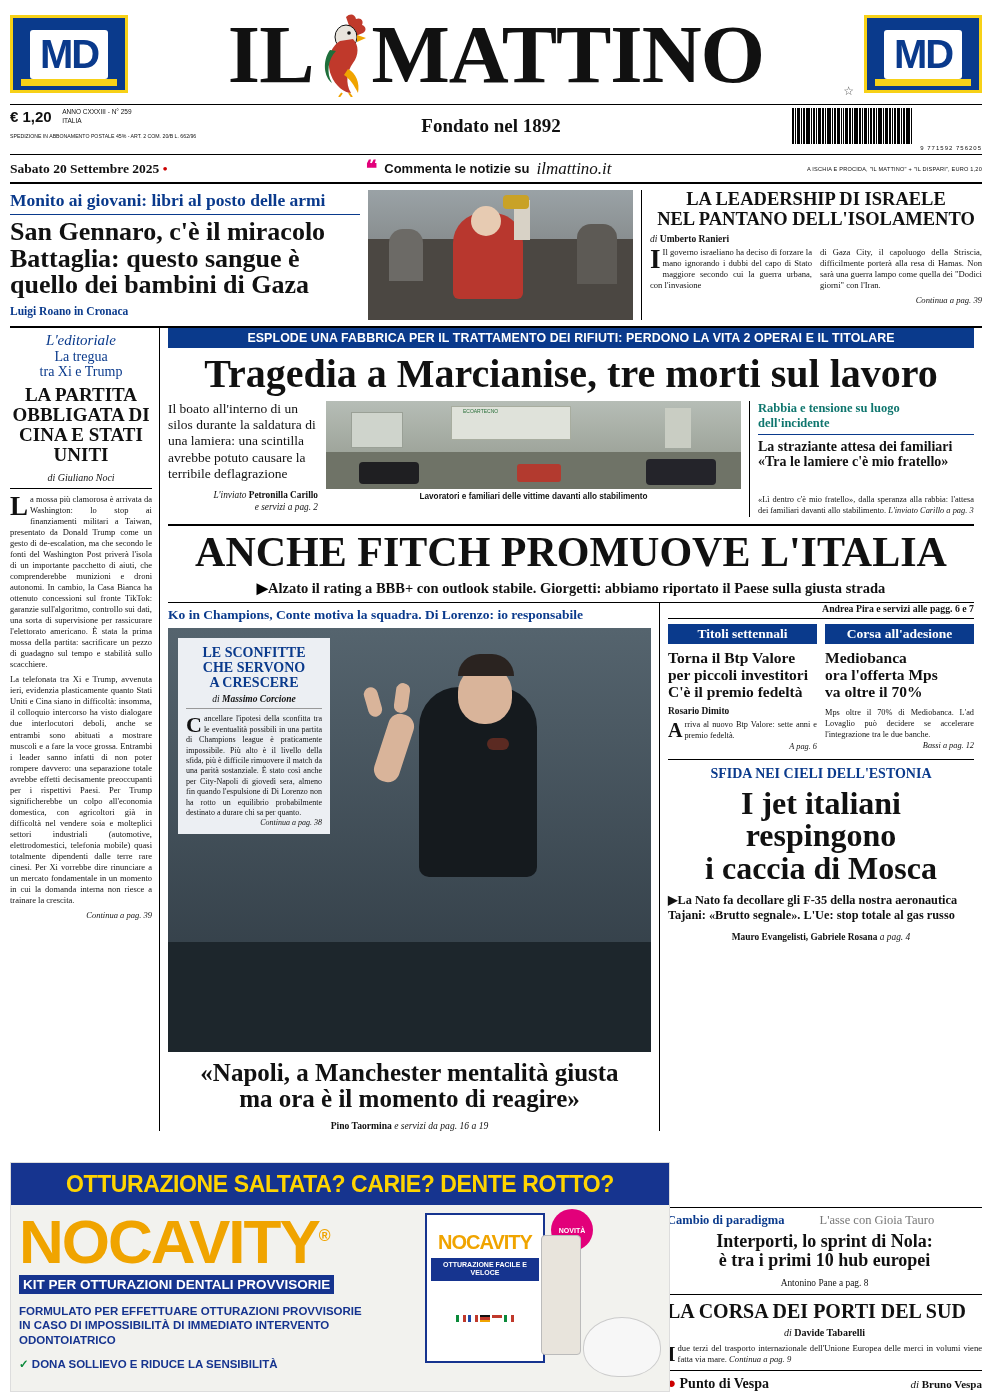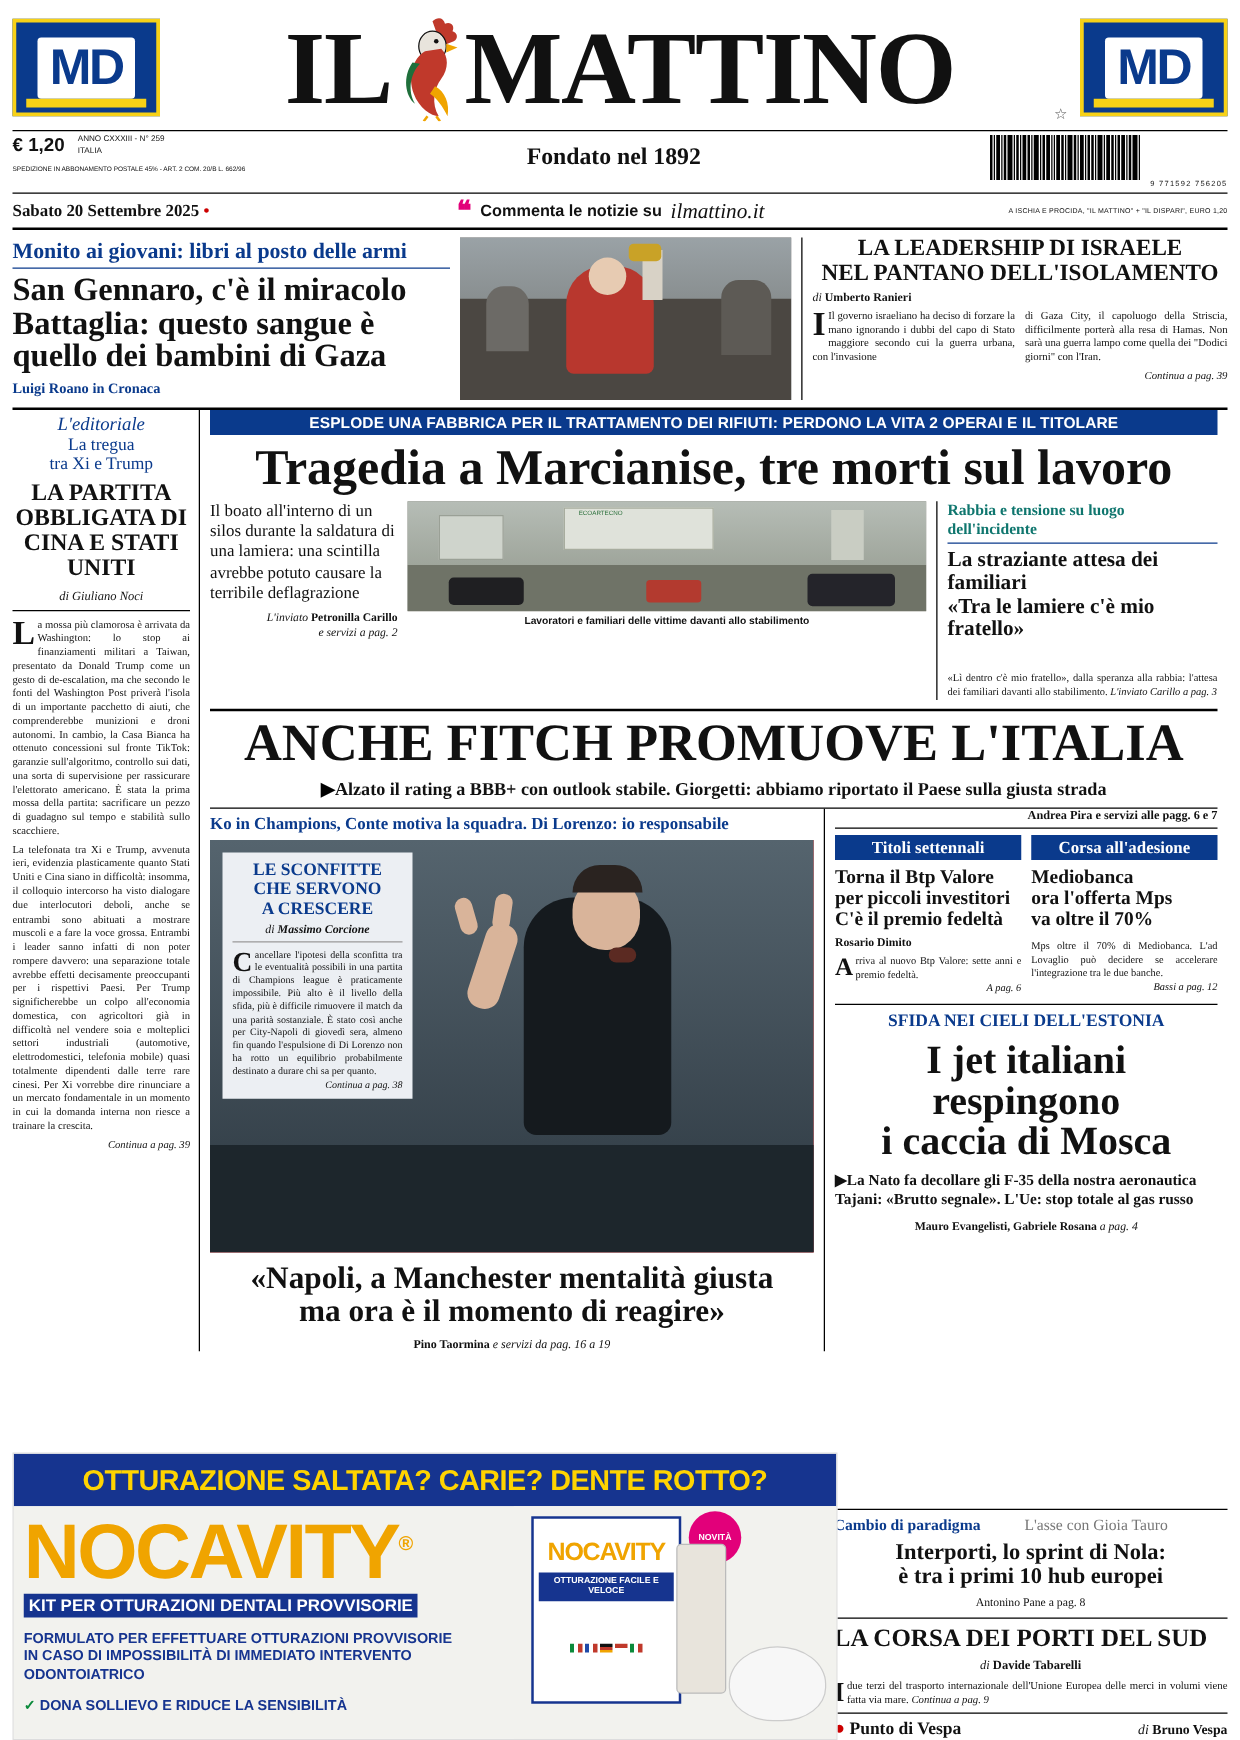--- a/index.html
+++ b/index.html
@@ -89,36 +89,36 @@
   .lead-body { display: flex; gap: 8px; }
   .lead-body .lb-txt { width: 150px; }
   .lead-body .lb-txt p { font-family: "Liberation Serif", serif; font-size: 13.5px; line-height: 1.2; }
   .lead-body .lb-txt .credit { font-size: 9.3px; font-style: italic; margin-top: 8px; text-align: right; line-height: 1.25; }
   .lead-body .lb-txt .credit b { font-style: normal; }
   .lead-photo { flex: 1; }
   .lead-photo .ph { width: 100%; height: 88px; background: #8a8c84; position: relative; overflow: hidden; }
   .lead-photo .cap { font-family: "Liberation Sans", sans-serif; font-size: 8.2px; font-weight: bold; text-align: center; margin-top: 3px; }
   .subcol { width: 225px; border-left: 1px solid #000; padding-left: 8px; }
   .subcol .sk { font-family: "Liberation Serif", serif; font-weight: bold; font-size: 12.5px; color: #0f766e; border-bottom: 1px solid #0a3a8c; padding-bottom: 3px; }
-  .subcol h4 { font-family: "Liberation Serif", serif; font-weight: bold; font-size: 17px; line-height: 1.08; margin-top: 4px; }
+  .subcol h4 { font-family: "Liberation Serif", serif; font-weight: bold; font-size: 14px; line-height: 1.08; margin-top: 4px; }
   .subcol .small { font-size: 8.4px; line-height: 1.3; margin-top: 26px; text-align: justify; }
   .subcol .small i { font-style: italic; }
 
   
   .fitch { border-top: 2px solid #000; margin-top: 7px; padding-top: 5px; }
   .fitch h1 { font-family: "Liberation Serif", serif; font-weight: bold; font-size: 42px; text-align: center; line-height: 1; }
   .fitch .sub { font-family: "Liberation Serif", serif; font-weight: bold; font-size: 14.5px; text-align: center; margin-top: 7px; }
   .fitch .sub .tri { color: #000; }
 
   
   .lower { display: flex; border-top: 1px solid #000; margin-top: 5px; }
   .lower .lcenter { flex: 1; padding-right: 8px; }
   .lower .lright { width: 315px; border-left: 1px solid #000; padding-left: 8px; }
   .sportkick { font-family: "Liberation Serif", serif; font-weight: bold; font-size: 13.5px; color: #0a3a8c; margin: 4px 0 5px; }
-  .sportphoto { width: 100%; height: 330px; background: #ef4444; position: relative; overflow: hidden; }
+  .sportphoto { width: 100%; height: 424px; background: #fde047; position: relative; overflow: hidden; }
   .sportphoto .box {
     position: absolute; left: 10px; top: 10px; width: 152px; background: #eceff3; padding: 7px 8px;
   }
   .sportphoto .box .bt { font-family: "Liberation Serif", serif; font-weight: bold; font-size: 14px; text-align: center; color: #0a3a8c; line-height: 1.08; }
   .sportphoto .box .bby { font-family: "Liberation Serif", serif; font-size: 9.5px; font-style: italic; text-align: center; margin: 4px 0 5px; border-bottom: 1px solid #999; padding-bottom: 4px; }
   .sportphoto .box p { font-size: 8px; line-height: 1.3; text-align: justify; }
   .sportphoto .box .cont { font-style: italic; font-size: 8px; text-align: right; }
   .sport-head { font-family: "Liberation Serif", serif; font-weight: bold; font-size: 25px; text-align: center; line-height: 1.05; margin-top: 8px; }
   .sport-credit { font-family: "Liberation Serif", serif; font-size: 9.6px; text-align: center; margin-top: 7px; }
   .sport-credit b { font-weight: bold; }

